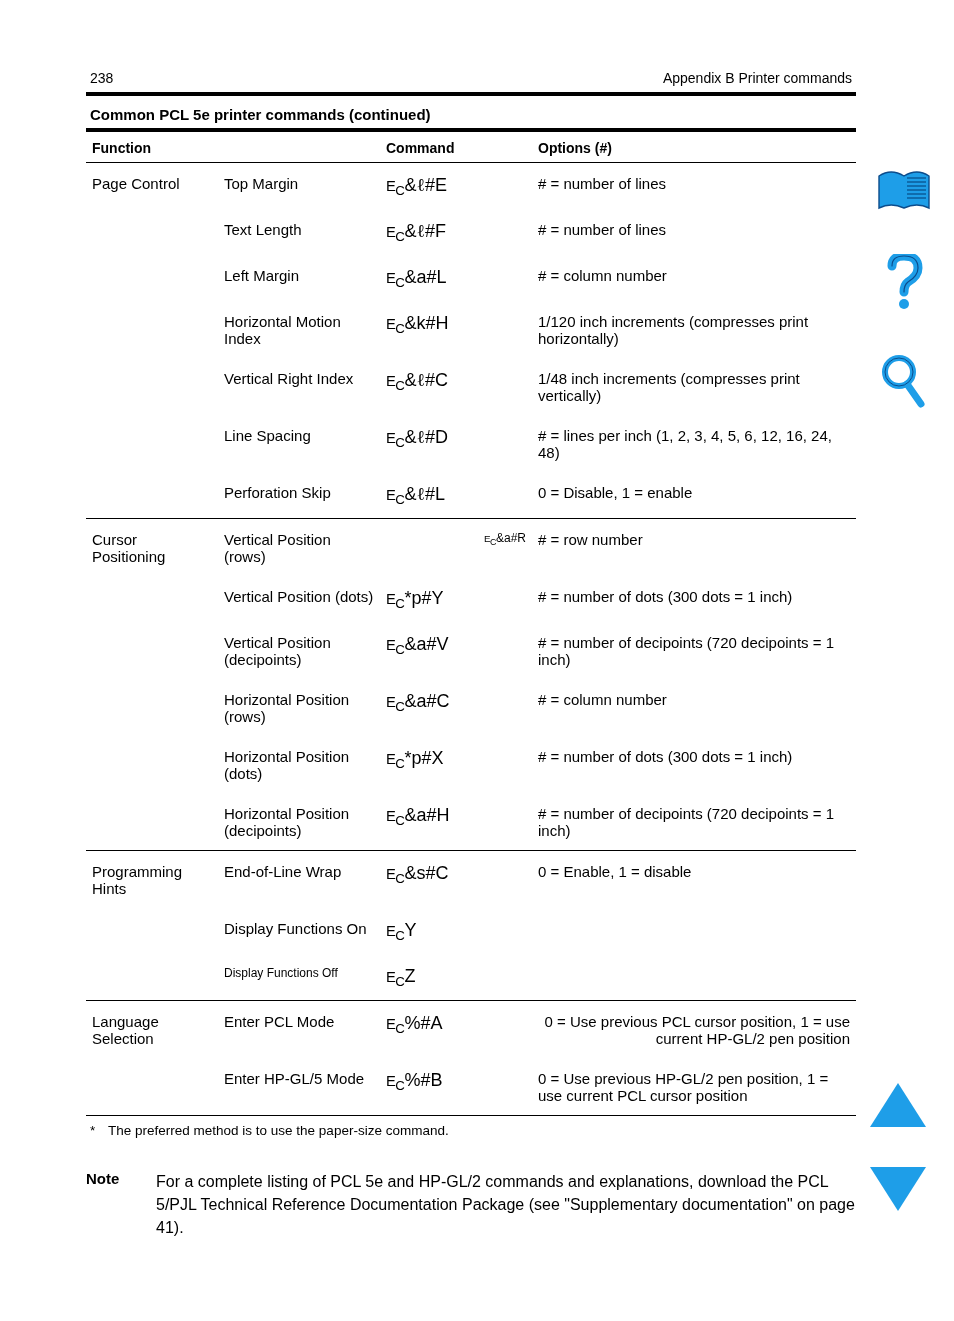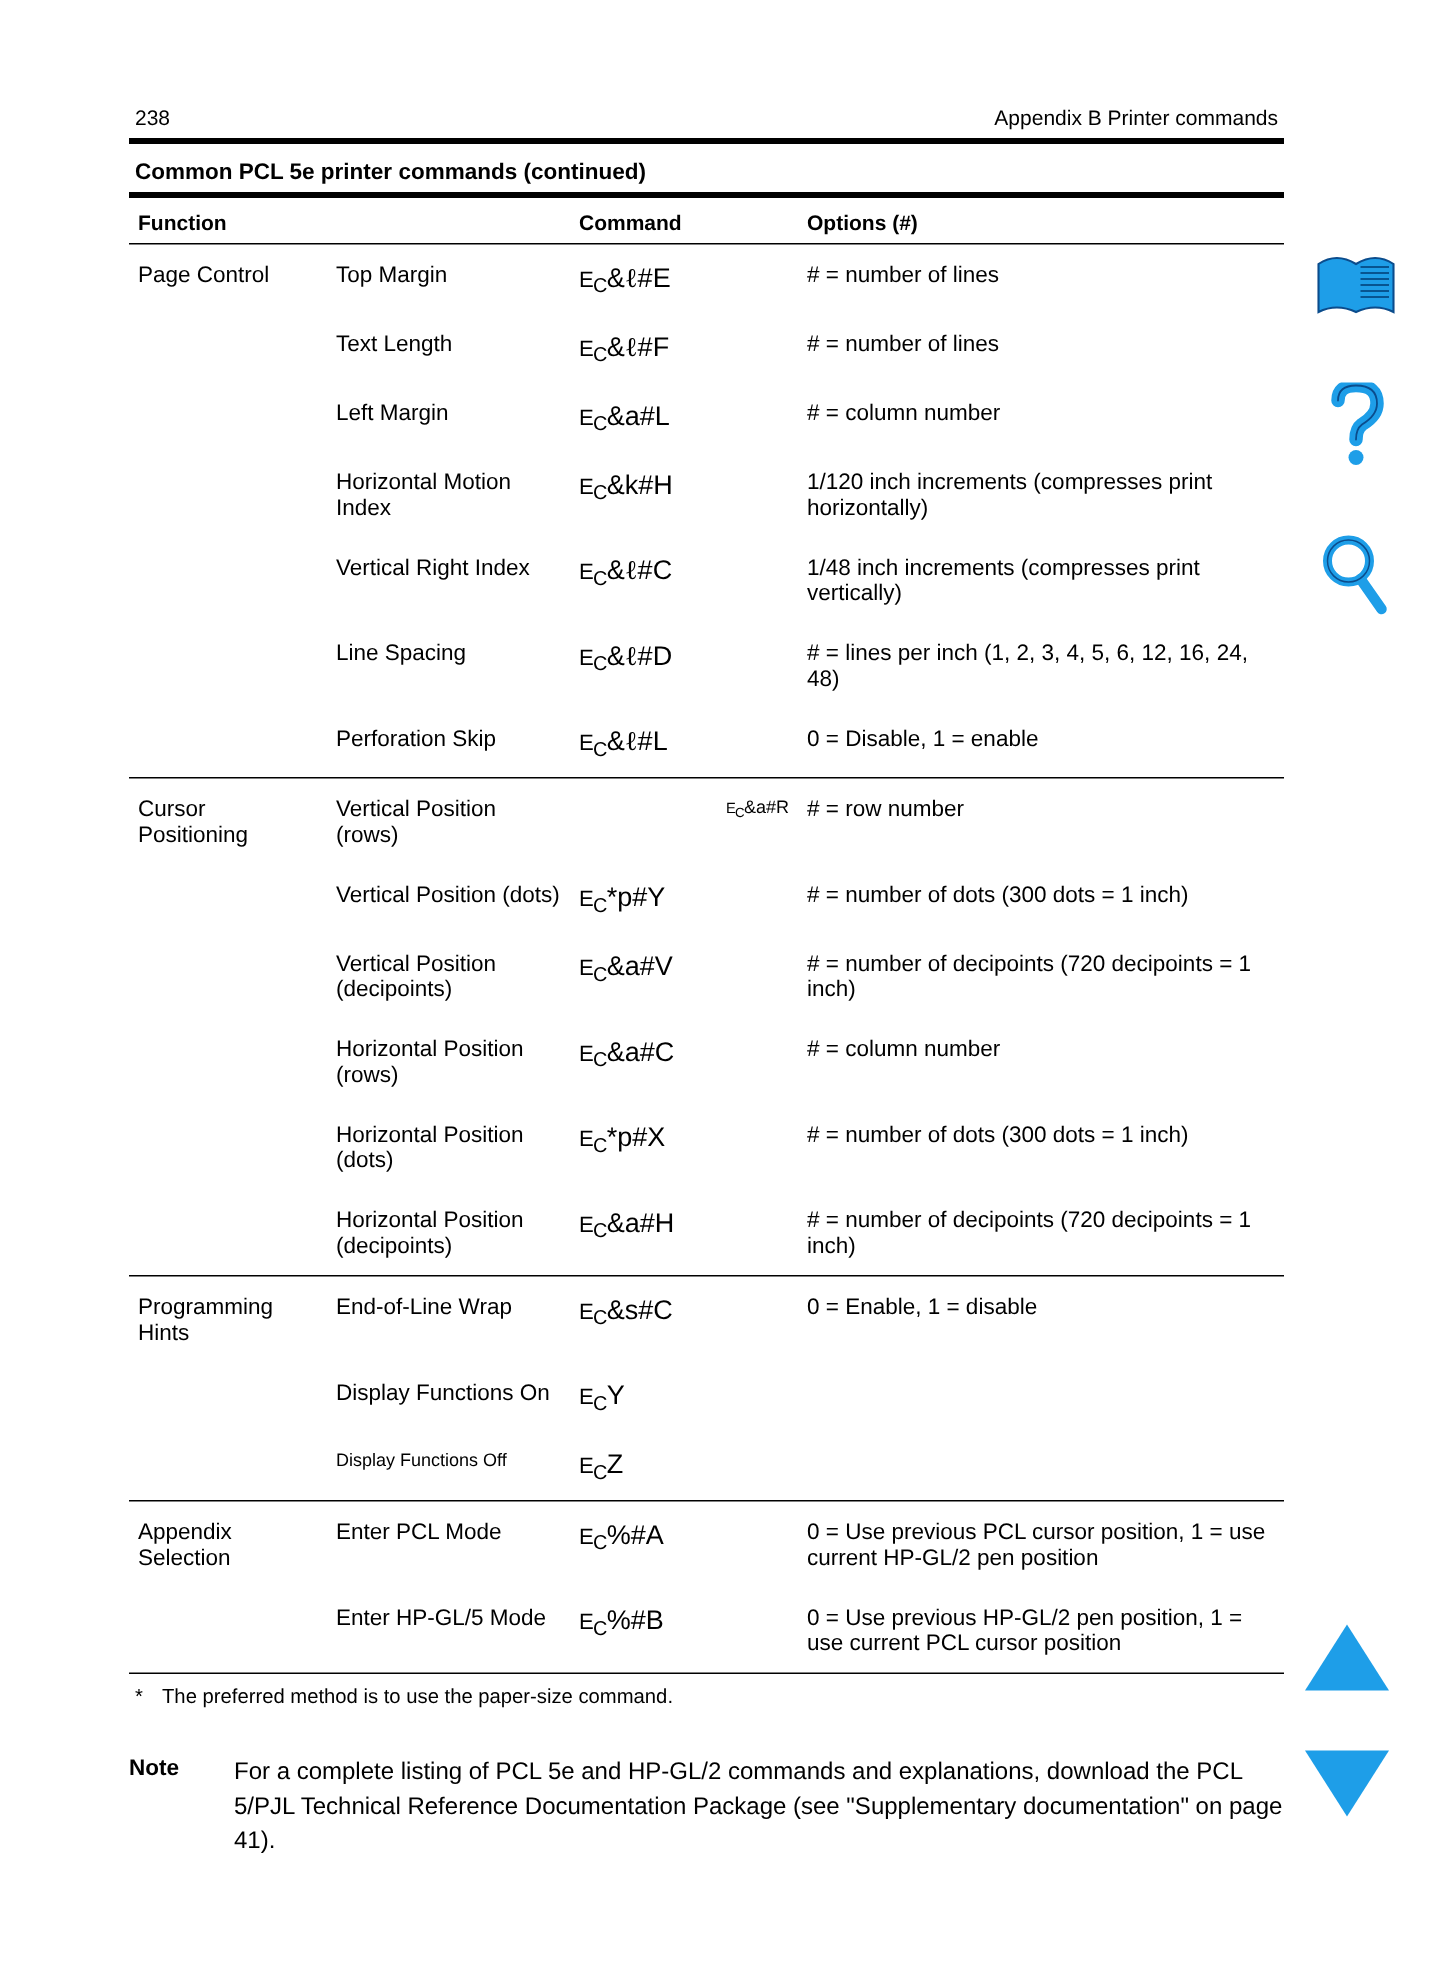--- a/index.html
+++ b/index.html
@@ -234,24 +234,24 @@
           <td class="col-cmd" style="font-size: 18px;"><span class="esc">E<sub style="font-size:0.9em;">C</sub></span>Y</td>
           <td class="col-val" style="font-size: 15px;"></td>
         </tr>
         <tr>
           <td class="col-func" style="font-size: 15px;"></td>
           <td style="font-size: 12px; width: 150px;">Display Functions Off</td>
           <td class="col-cmd" style="font-size: 18px;"><span class="esc">E<sub style="font-size:0.9em;">C</sub></span>Z</td>
           <td class="col-val" style="font-size: 15px;"></td>
         </tr>
         <tr class="section-border-top">
-          <td class="col-func" style="font-size: 15px;">Appendix Selection</td>
+          <td class="col-func" style="font-size: 15px;">Language Selection</td>
           <td style="font-size: 15px; width: 150px;">Enter PCL Mode</td>
           <td class="col-cmd" style="font-size: 18px;"><span class="esc">E<sub style="font-size:0.9em;">C</sub></span>%#A</td>
-          <td class="col-val" style="font-size: 15px;">0 = Use previous PCL cursor position, 1 = use current HP-GL/2 pen position</td>
+          <td class="col-val" style="font-size: 15px; text-align: right;">0 = Use previous PCL cursor position, 1 = use current HP-GL/2 pen position</td>
         </tr>
         <tr>
           <td class="col-func" style="font-size: 15px;"></td>
           <td style="font-size: 15px; width: 150px;">Enter HP-GL/5 Mode</td>
           <td class="col-cmd" style="font-size: 18px;"><span class="esc">E<sub style="font-size:0.9em;">C</sub></span>%#B</td>
           <td class="col-val" style="font-size: 15px;">0 = Use previous HP-GL/2 pen position, 1 = use current PCL cursor position</td>
         </tr>
       </tbody>
   </table>
 

